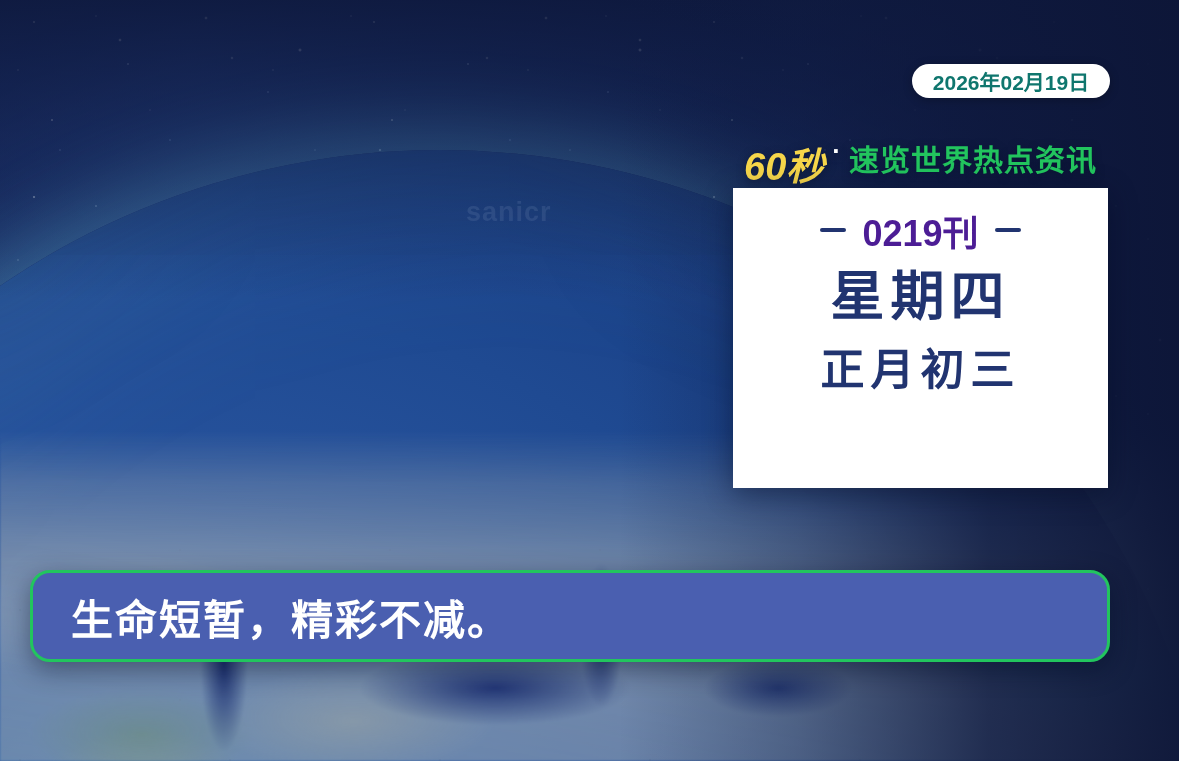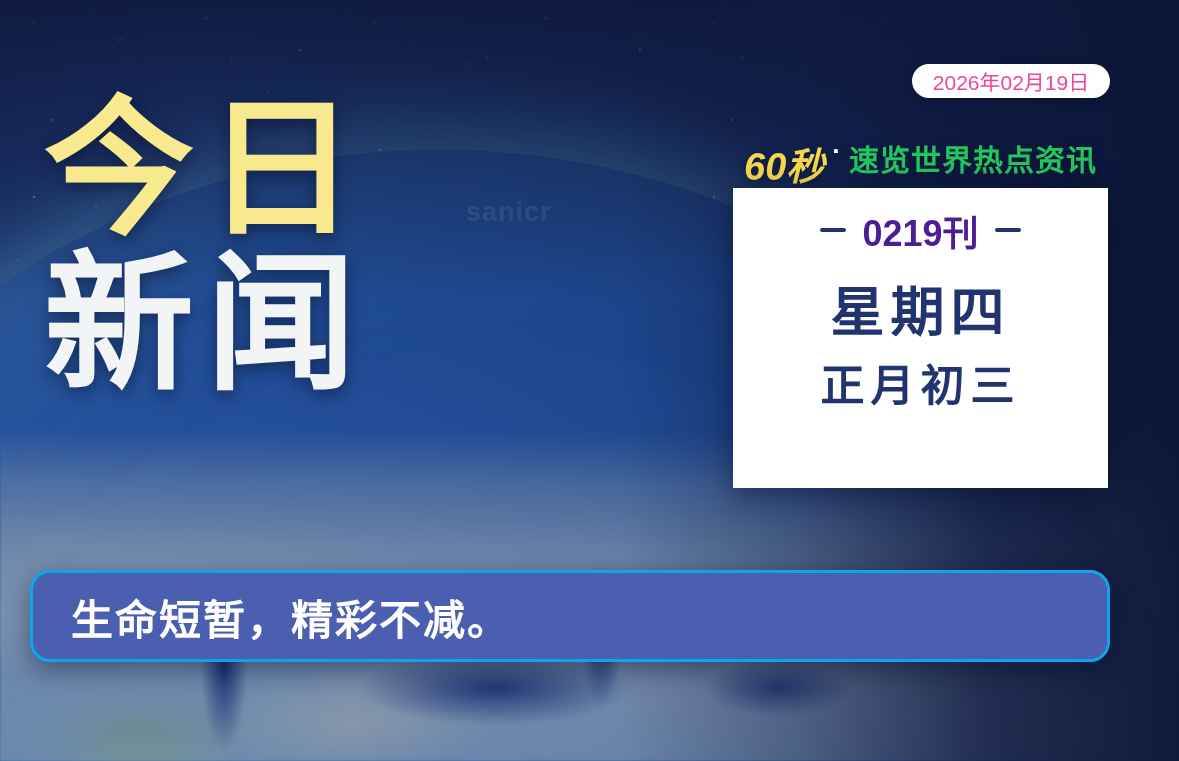--- a/index.html
+++ b/index.html
@@ -223,23 +223,23 @@
 
   
   .date-badge {
     position: absolute;
     left: 912px;
     top: 64px;
     width: 198px;
     height: 34px;
     border-radius: 17px;
     background: #ffffff;
-    color: #ec4899;
+    color: #0f766e;
     font-size: 21px;
-    font-weight: 400;
+    font-weight: 700;
     display: flex;
     align-items: center;
     justify-content: center;
     letter-spacing: 0px;
     box-shadow: 0 2px 10px rgba(0,0,0,.25);
     z-index: 7;
   }
 
   
   .tagline {
@@ -303,21 +303,21 @@
     background: #213470;
     border-radius: 2px;
   }
   .issue-label {
     font-size: 36px;
     font-weight: 700;
     color: #4c1d95;
     letter-spacing: 0px;
   }
   .weekday {
-    margin-top: 28px;
+    margin-top: 12px;
     font-size: 54px;
     font-weight: 700;
     color: #213470;
     letter-spacing: 6px;
     line-height: 1.05;
   }
   .lunar {
     margin-top: 22px;
     font-size: 44px;
     font-weight: 700;
@@ -328,21 +328,21 @@
 
   
   .quote-bar {
     position: absolute;
     left: 30px;
     top: 570px;
     width: 1080px;
     height: 92px;
     border-radius: 20px;
     background: #4a5fb0;
-    border: 3px solid #0ea5e9;
+    border: 3px solid #22c55e;
     box-sizing: border-box;
     display: flex;
     align-items: center;
     z-index: 8;
     box-shadow: 0 8px 26px rgba(5,12,35,.45);
   }
   .quote-text {
     color: #ffffff;
     font-size: 42px;
     font-weight: 700;
@@ -367,24 +367,20 @@
     <div class="earth-limb"></div>
   </div>
   <div class="surface"></div>
   <div class="surface-speckle"></div>
 
   <div class="vignette-top"></div>
   <div class="vignette-right"></div>
 
   <div class="watermark">sanicr</div>
 
-  <div class="masthead">
-    <div class="masthead-line masthead-top">今日</div>
-    <div class="masthead-line masthead-bottom">新闻</div>
-  </div>
 
   <div class="date-badge">
     <span>2026年02月19日</span>
   </div>
 
   <div class="tagline">
     <span class="tagline-num">60秒</span>
     <span class="tagline-dot">·</span>
     <span class="tagline-text">速览世界热点资讯</span>
   </div>

